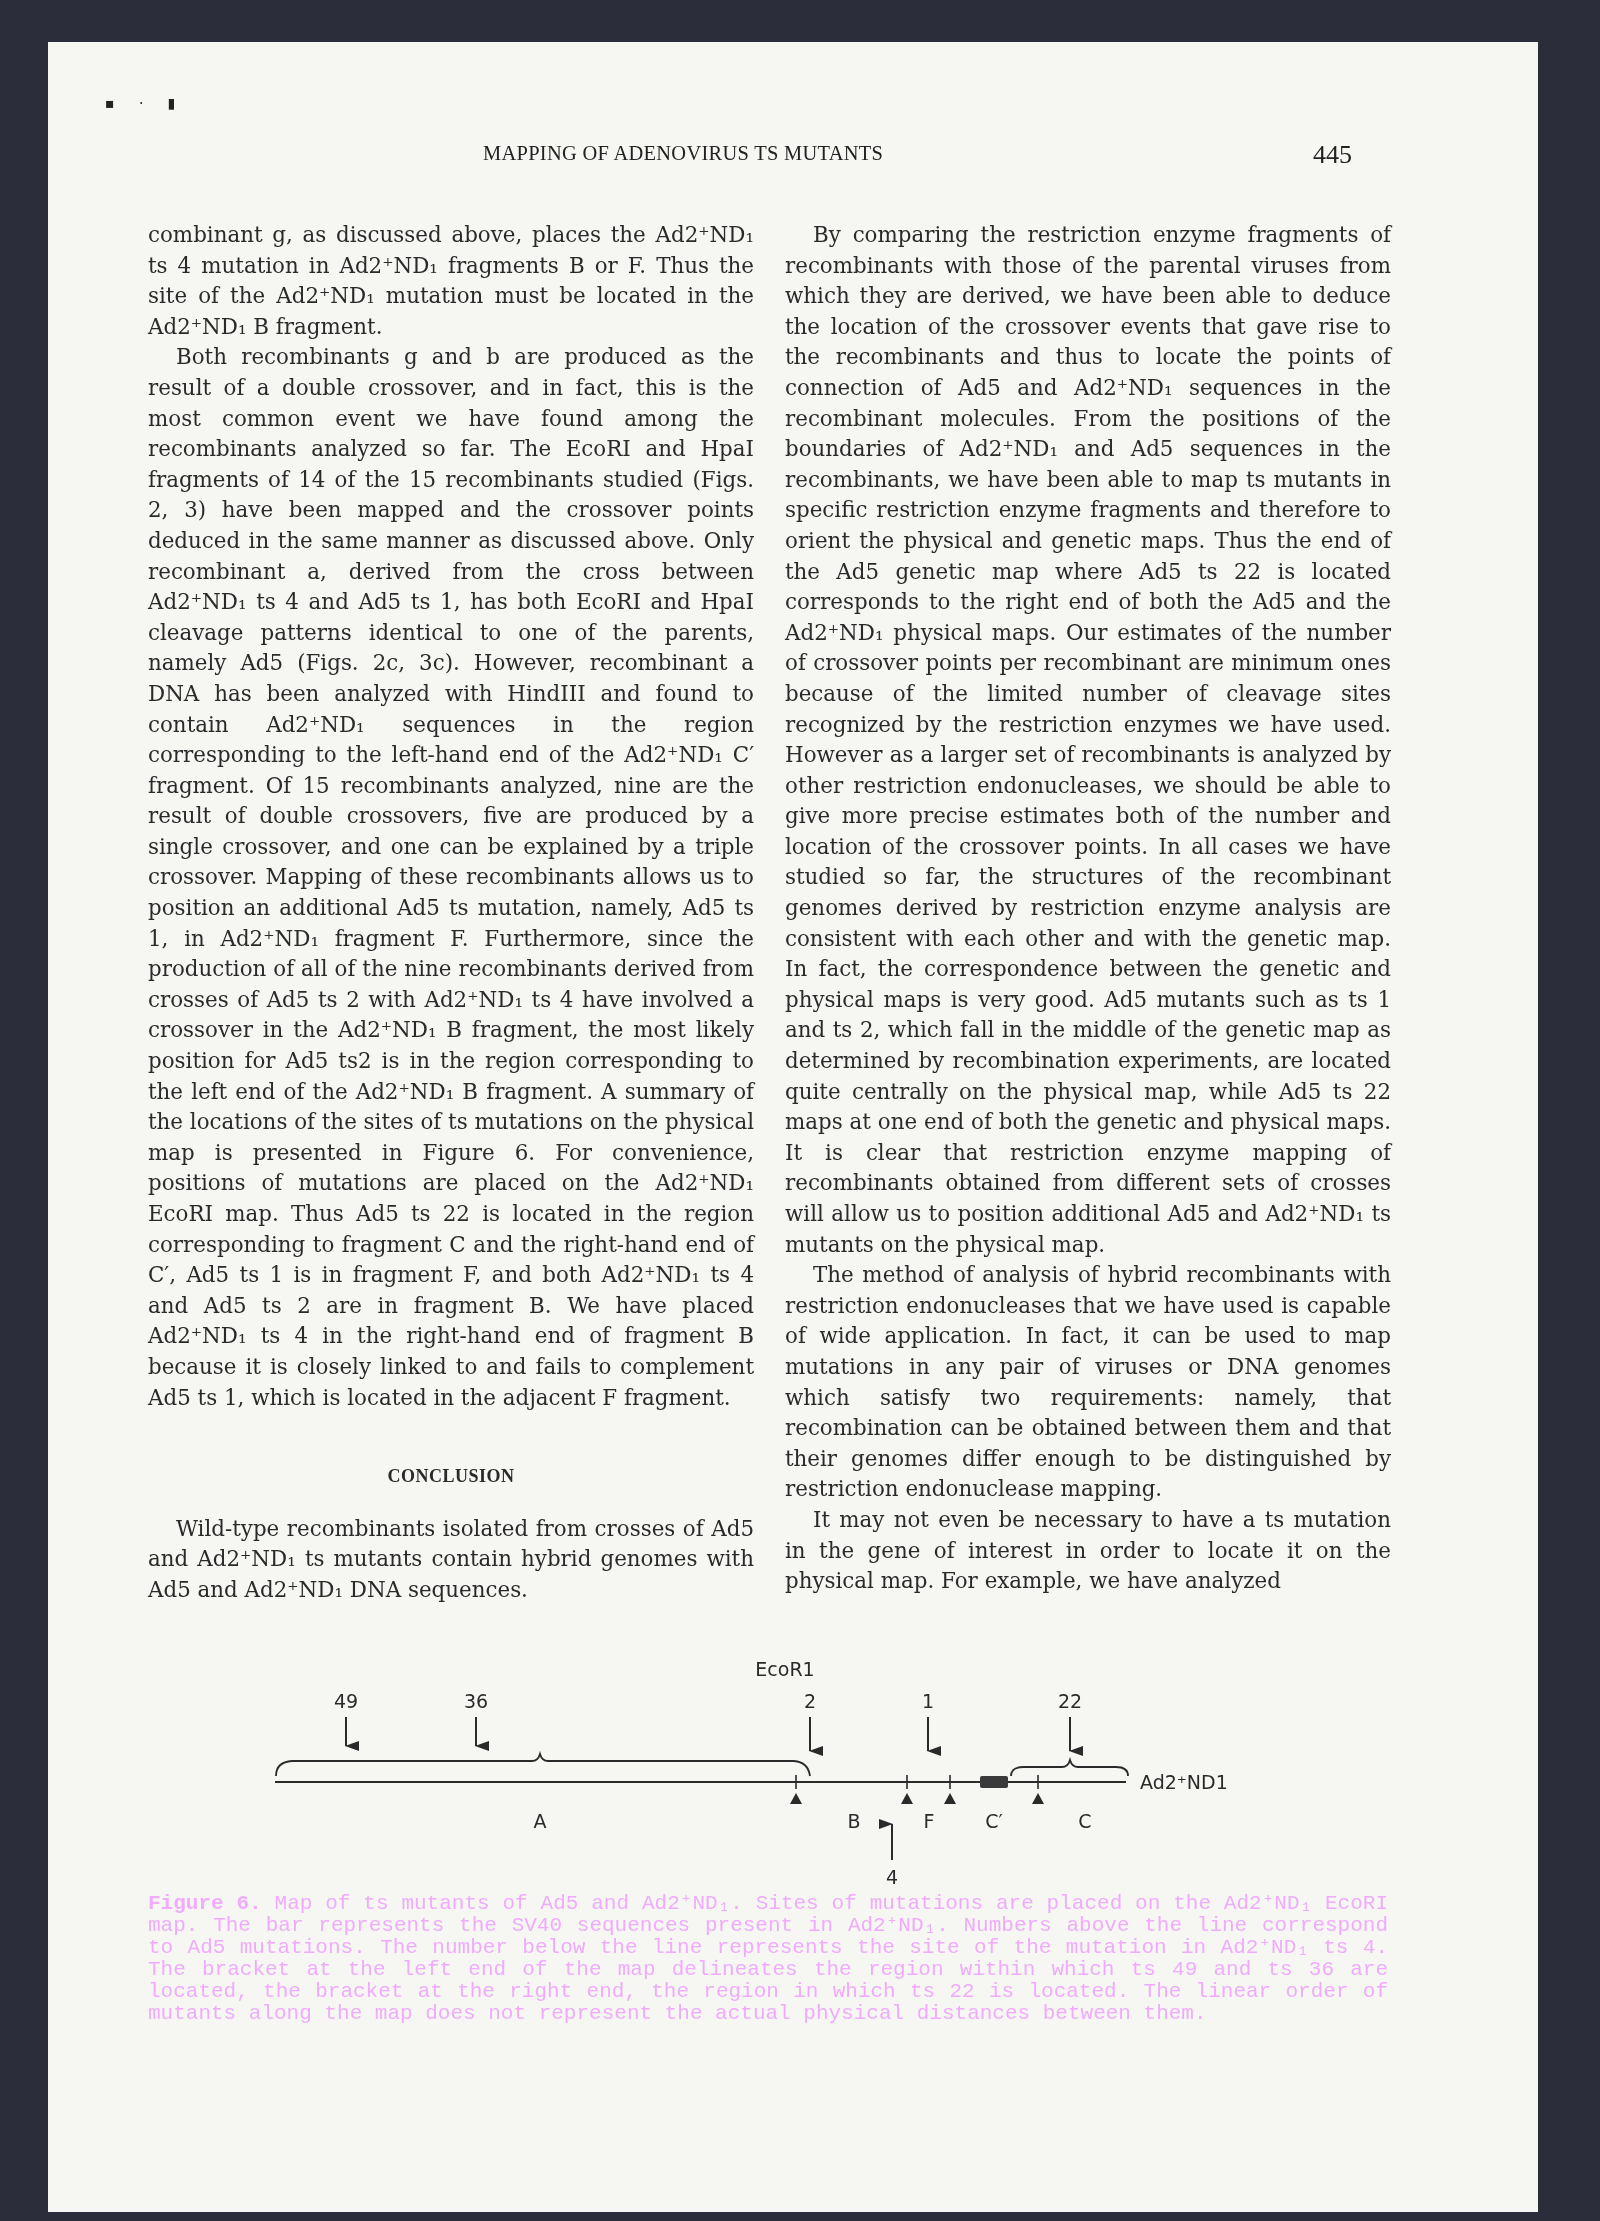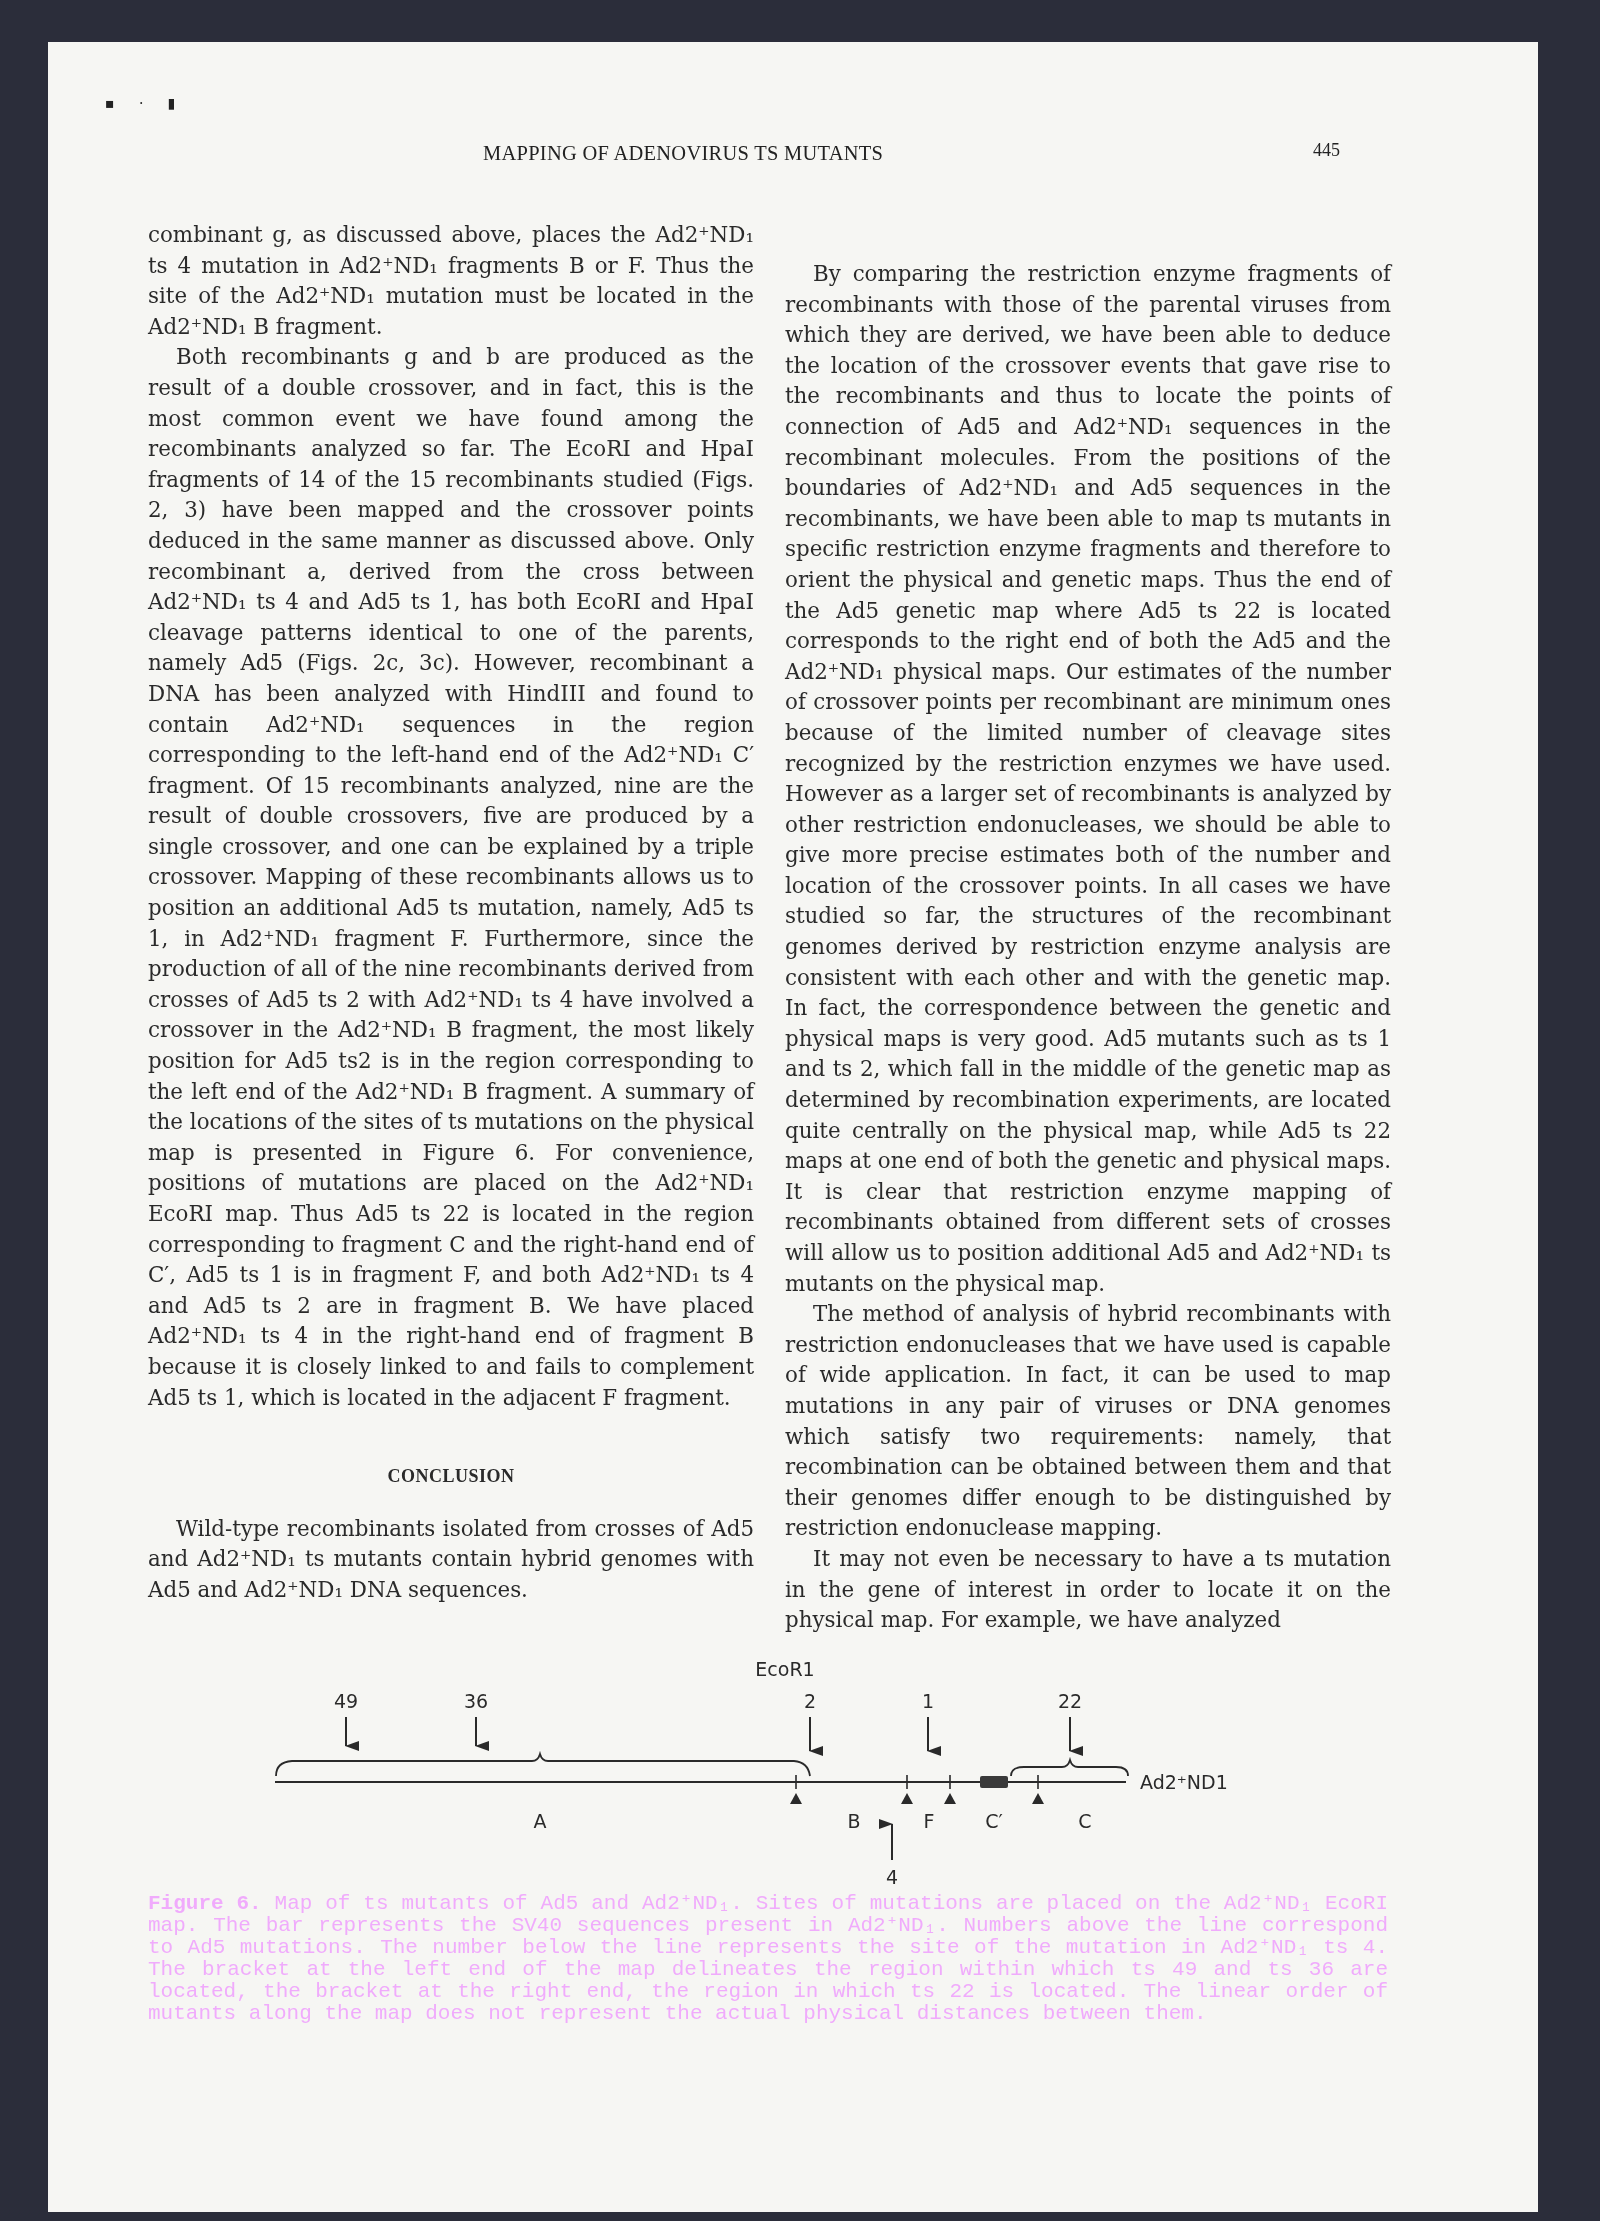--- a/index.html
+++ b/index.html
@@ -1,23 +1,23 @@
 <!DOCTYPE html>
 <html><head>
 <meta charset="utf-8">
 <style>
   html, body { margin:0; padding:0; }
   body { width:1600px; height:2221px; background:#2b2d3a; position:relative; overflow:hidden; font-family:"DejaVu Serif", serif; }
   .page { position:absolute; left:48px; top:42px; width:1490px; height:2170px; background:#f6f6f3; }
   .specks { position:absolute; left:105px; top:95px; font-size:14px; color:#222; letter-spacing:10px; }
   .running-head { position:absolute; left:483px; top:140px; font-family:"Liberation Serif", serif; font-size:22px; color:#222; letter-spacing:0.3px; transform:scaleX(0.93); transform-origin:left; }
-  .page-num { position:absolute; left:1313px; top:140px; font-family:"Liberation Serif", serif; font-size:18px; color:#222; }
+  .page-num { position:absolute; left:1313px; top:140px; font-family:"Liberation Serif", serif; font-size:26px; color:#222; }
   .col { position:absolute; top:220px; width:606px; font-family:"DejaVu Serif", serif; font-size:21.4px; line-height:30.6px; color:#2a2a2a; text-align:justify; }
   .col.left { left:148px; }
-  .col.right { left:785px;margin-top:39px; }
+  .col.right { left:785px; }
   .col p { margin:0; }
   .col p.indent { text-indent:28px; }
   .heading { text-align:center; font-family:"Liberation Serif", serif; font-weight:bold; font-size:18px; letter-spacing:0.5px; margin:48px 0 22px 0; }
   .figure { position:absolute; left:0; top:0; width:1600px; height:2221px; pointer-events:none; }
   .figure svg { position:absolute; left:0; top:0; }
   .fig-text { font-family:"DejaVu Sans", sans-serif; fill:#2a2a2a; }
   .caption { position:absolute; left:148px; top:1893px; width:1240px; font-family:Liberation Mono, monospace; font-size:21px; line-height:22px; color:#f0abfc; text-align:justify; }
   .caption b { font-weight:bold; }
 </style>
 </head>

